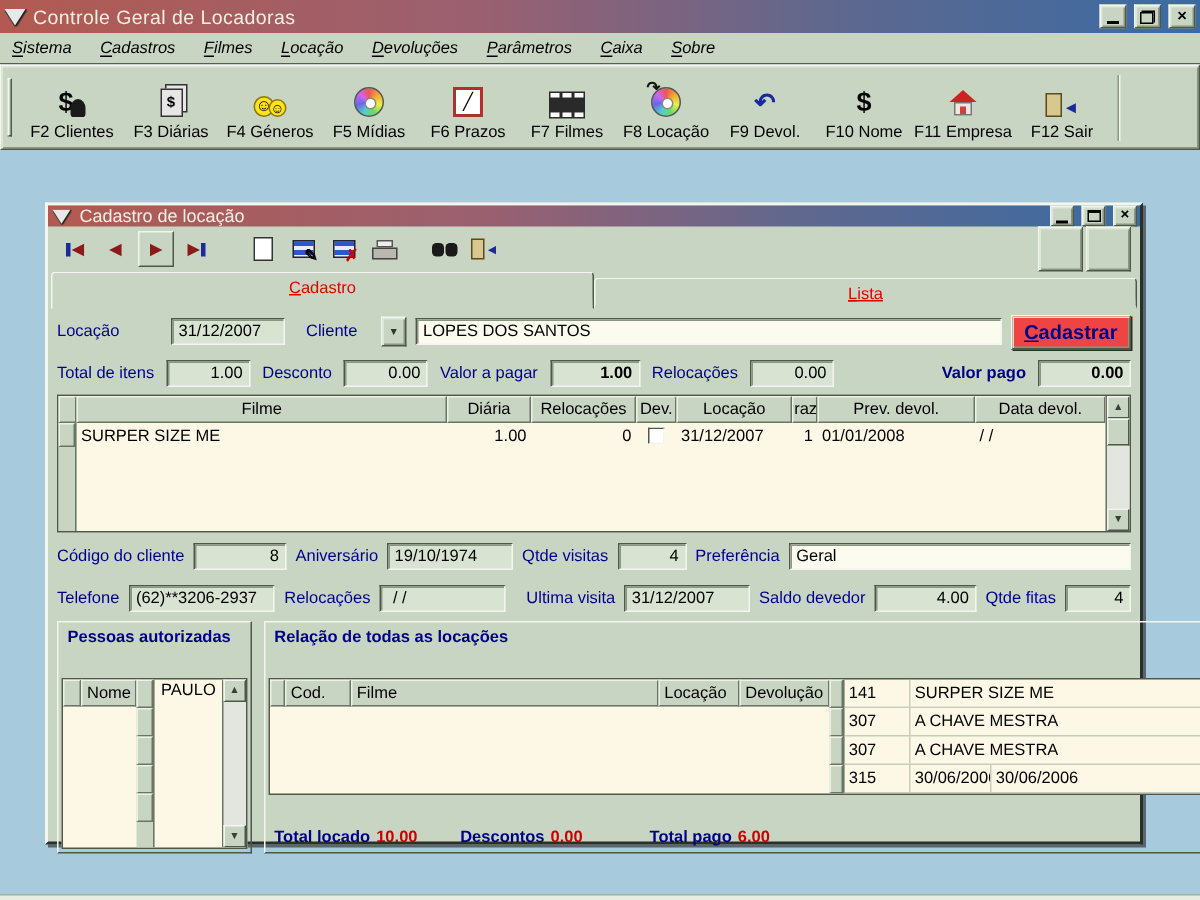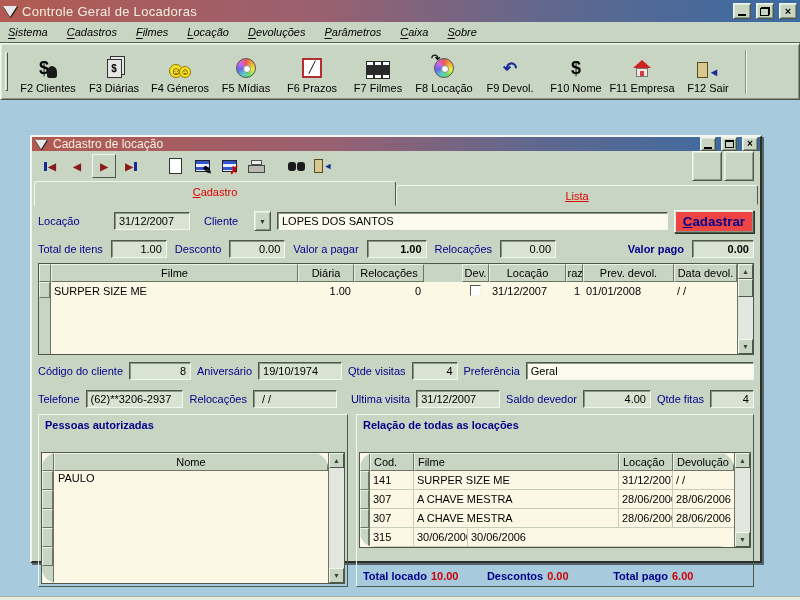--- a/index.html
+++ b/index.html
@@ -136,42 +136,42 @@
   .gbody { flex:1; display:flex; }
   .indcol { width:12px; background:#C9D5C3; border-right:1px solid #6A7564; display:flex; flex-direction:column; }
   .indcell { height:16px; border:1px solid; border-color:#EDF2E8 #6A7564 #6A7564 #EDF2E8; }
   .gcontent { flex:1; }
   .grow { display:flex; height:17px; align-items:center; }
   .gc { padding:0 3px; white-space:nowrap; overflow:hidden; }
   .checkbox { width:11px; height:11px; background:#fff; border:1px solid; border-color:#4E584A #F2F6EE #F2F6EE #4E584A; }
 
   
   .c0{width:247px;} .c1{width:56px; text-align:right;} .c2{width:70px; text-align:right;}
-  .c3{width:27px; display:flex; justify-content:center;margin-left:38px;} .c4{width:77px;} .c5{width:17px; text-align:right;}
-  .c6{width:91px;} .c7{flex:1;}
+  .c3{width:27px; display:flex; justify-content:center;} .c4{width:77px;} .c5{width:17px; text-align:right;}
+  .c6{width:105px;} .c7{flex:1;}
 
   
   .sb { width:16px; display:flex; flex-direction:column; background:#E3E6DE; border-left:1px solid #6A7564; }
   .sb-btn { height:15px; background:#C9D5C3; border:1px solid; border-color:#F2F6EE #4E584A #4E584A #F2F6EE;
             display:flex; align-items:center; justify-content:center; font-size:7px; color:#3a3f38; }
   .sb-track { flex:1; position:relative; }
   .sb-thumb { position:absolute; left:0; top:0; width:100%; height:18px; background:#C9D5C3;
               border:1px solid; border-color:#F2F6EE #4E584A #4E584A #F2F6EE; }
 
   
   .r3,.r4 { height:25px; }
 
   
   .panels { flex:1; display:flex; gap:8px; }
   .panel { display:flex; flex-direction:column; border:1px solid; border-color:#F2F6EE #4E584A #4E584A #F2F6EE; padding:2px;gap:18px; }
   .panel-title { height:17px; color:#00008B; font-weight:bold; padding:2px 4px; }
   .pleft { width:346px; }
   .pright { flex:1; }
   .pgrid { flex:1; display:flex; border:1px solid #4E584A; background:#FDF8E6; overflow:hidden; }
-  .pmain { flex:1; display:flex; flex-direction:column; overflow:hidden;border-radius:15px; }
+  .pmain { flex:1; display:flex; flex-direction:row; overflow:hidden; }
   .phead { display:flex; height:18px; background:#C9D5C3; }
   .phead .hc { border:1px solid; border-color:#EDF2E8 #6A7564 #6A7564 #EDF2E8;
                display:flex; align-items:center; padding:0 3px; overflow:hidden; white-space:nowrap; }
   .pbody { flex:1; display:flex; }
   .pind { width:12px; background:#C9D5C3; border-right:1px solid #6A7564; display:flex; flex-direction:column; }
   .pind .indcell { height:19px; }
   .pcontent { flex:1; overflow:hidden; }
   .prow { display:flex; height:19px; align-items:flex-start; border-bottom:1px solid #C6CDBB; }
   .prow .gc { height:100%; display:flex; align-items:center; }
   .nm { flex:1; padding:1px 4px; }

